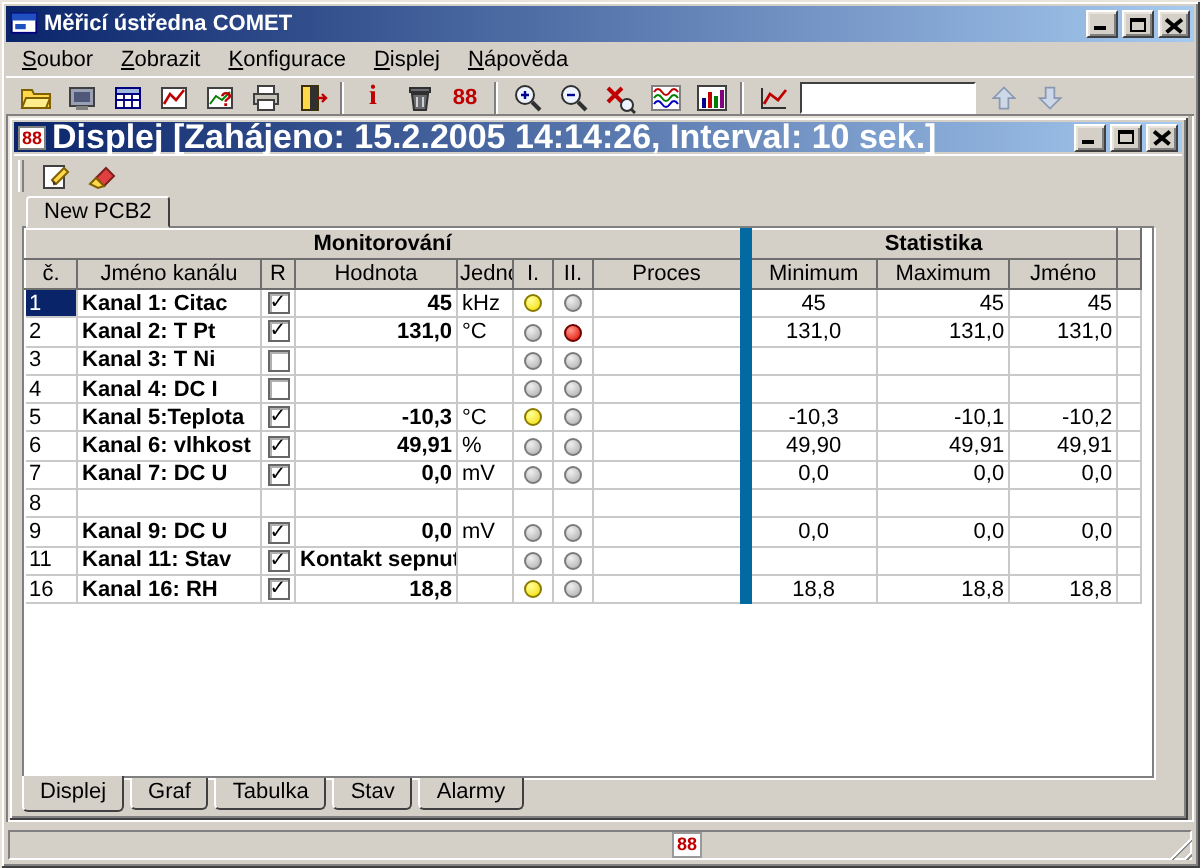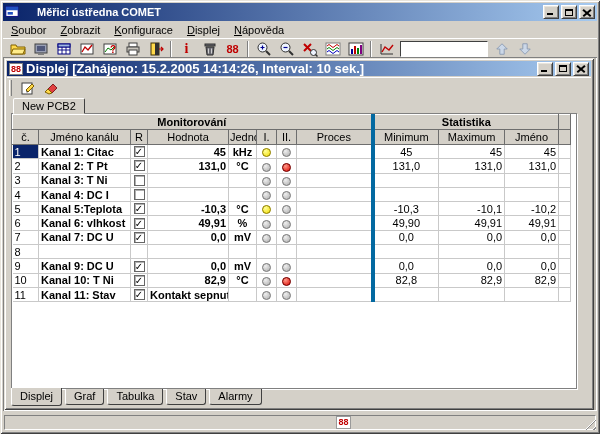--- a/index.html
+++ b/index.html
@@ -1,21 +1,21 @@
 <!DOCTYPE html>
 <html><head>
 <meta charset="utf-8">
 <style>
   html,body{margin:0;padding:0;background:#777;}
   *{box-sizing:border-box;font-family:"Liberation Sans",sans-serif;}
   .window{position:relative;width:600px;height:434px;background:#d4d0c8;overflow:hidden;
     box-shadow: inset 1px 1px 0 #e8e4dc, inset -1px -1px 0 #404040, inset 2px 2px 0 #fff, inset -2px -2px 0 #808080;}
   
   .titlebar{position:absolute;left:3px;top:3px;width:594px;height:18px;
-    background:linear-gradient(90deg,#0a246a,#a6caf0);display:flex;align-items:center;padding:0 2px;gap:18px;}
+    background:linear-gradient(90deg,#0a246a,#a6caf0);display:flex;align-items:center;padding:0 2px;gap:3px;}
   .title-text{flex:1;color:#fff;font-size:11px;font-weight:bold;white-space:nowrap;overflow:hidden;}
   .wbtns{display:flex;gap:2px;align-items:center;}
   .wbtn{width:16px;height:14px;background:#d4d0c8;border:1px solid;border-color:#fff #404040 #404040 #fff;
     box-shadow:inset 1px 1px 0 #e8e4dc, inset -1px -1px 0 #808080;display:flex;align-items:center;justify-content:center;position:relative;}
   .g-min{position:absolute;left:3px;bottom:3px;width:6px;height:2px;background:#000;}
   .g-max{width:8px;height:7px;border:1px solid #000;border-top:2px solid #000;}
   .g-x{position:relative;width:8px;height:7px;}
   .g-x:before,.g-x:after{content:"";position:absolute;left:-1px;top:3px;width:10px;height:1.6px;background:#000;}
   .g-x:before{transform:rotate(40deg);}.g-x:after{transform:rotate(-40deg);}
   
@@ -28,45 +28,45 @@
   .tinput{width:88px;height:16px;border:1px solid;border-color:#404040 #fff #fff #404040;background:#fff;margin:0 2px;font-size:11px;padding:0 2px;}
   .ic-info{color:#c00000;font-weight:bold;font-size:14px;font-family:"Liberation Serif",serif;}
   .ic-88{color:#c00000;font-weight:bold;font-size:11px;letter-spacing:0px;}
   
   .mdi-client{position:absolute;left:3px;top:57px;width:594px;height:354px;background:#b8b4ac;
     box-shadow:inset 1px 1px 0 #808080, inset -1px -1px 0 #fff;}
   .inner{position:absolute;left:1px;top:1px;width:590px;height:352px;background:#d4d0c8;
     box-shadow: inset 1px 1px 0 #e8e4dc, inset -1px -1px 0 #404040, inset 2px 2px 0 #fff, inset -2px -2px 0 #808080;}
   .ititle{position:absolute;left:3px;top:3px;right:3px;height:15px;background:linear-gradient(90deg,#0a246a,#a6caf0);
     display:flex;align-items:center;gap:3px;padding:0 2px;}
-  .ititle .title-text{font-size:13px;}
+  .ititle .title-text{font-size:17px;}
   .ilogo{width:14px;height:12px;background:#fff;border:1px solid #808080;color:#c00000;font-weight:bold;font-size:9px;line-height:10px;text-align:center;}
   .itoolbar{position:absolute;left:3px;top:19px;right:3px;height:20px;display:flex;align-items:center;border-top:1px solid #fff;padding-left:2px;}
   .itoolbar .grip{width:3px;height:16px;border-left:1px solid #fff;border-right:1px solid #808080;margin-right:4px;}
   .toptab{position:absolute;left:9px;top:40px;height:16px;padding:1px 8px 0;font-size:11px;background:#d4d0c8;
     border:1px solid;border-color:#fff #404040 transparent #fff;border-radius:2px 2px 0 0;z-index:3;}
   .panel{position:absolute;left:7px;top:55px;width:566px;height:276px;background:#fff;border:1px solid #808080;
     box-shadow:1px 1px 0 #fff;}
   
   table.grid{border-collapse:collapse;table-layout:fixed;width:558px;font-size:11px;}
   .grid th{background:#d4d0c8;border:1px solid;border-color:#fff #6e6e6e #6e6e6e #fff;font-weight:normal;
     height:15px;padding:0 1px;text-align:center;white-space:nowrap;overflow:hidden;}
   .grid tr.ghead th{font-weight:bold;}
   .grid td{border-right:1px solid #c9c9c9;border-bottom:1px solid #c9c9c9;height:14.3px;padding:0 2px;
     white-space:nowrap;overflow:hidden;background:#fff;}
-  .grid .bL{border-left:4px solid #0369a1;text-align:center;}
+  .grid .bL{border-left:6px solid #0369a1;text-align:center;}
   .c-no{padding-left:3px;}
   .c-no.sel{background:#0a246a;color:#fff;}
   .c-name{padding-left:3px;font-weight:bold;}
   .c-chk{text-align:center;padding:0;}
   .cb{width:11px;height:11px;margin:0 auto;background:#fff;border:1px solid #666;
     box-shadow:inset 1px 1px 0 #b0b0b0;font-size:10px;line-height:10px;text-align:center;color:#000;}
   .c-val{font-weight:bold;text-align:right;padding-right:5px;}
   .c-val.ctr{text-align:center;}
-  .c-unit{font-weight:bold;padding-left:2px;text-align:center;}
+  .c-unit{font-weight:normal;padding-left:2px;}
   .c-light{text-align:center;padding:0;}
   .light{display:inline-block;width:9px;height:9px;border-radius:50%;border:1px solid #7a7a7a;vertical-align:middle;}
   .light.gray{background:radial-gradient(circle at 35% 30%,#efefef,#ababab);}
   .light.yellow{background:radial-gradient(circle at 35% 30%,#ffff9a,#f2dc00);border-color:#8a7a00;}
   .light.red{background:radial-gradient(circle at 35% 30%,#ff9a8a,#dc0800);border-color:#6e0000;}
   .c-stat{text-align:right;padding-right:15px;}
   
   .btabs{position:absolute;left:7px;top:331px;display:flex;align-items:flex-start;z-index:2;}
   .btab{background:#d4d0c8;border:1px solid;border-color:#b8b4ac #404040 #404040 #fff;border-top:none;
     border-radius:0 0 3px 3px;padding:1px 8px 2px;font-size:11px;margin-right:3px;height:16px;}
@@ -447,49 +447,49 @@
                 <td class="c-unit">mV</td>
                 <td class="c-light"><span class="light gray"></span></td>
                 <td class="c-light"><span class="light gray"></span></td>
                 <td class="c-proc"></td>
                 <td class="c-stat bL">0,0</td>
                 <td class="c-stat">0,0</td>
                 <td class="c-stat">0,0</td>
                 <td class="c-sp"></td>
               </tr>
               <tr>
-                <td class="c-no">10</td>
-                <td class="c-name">Kanal 10: T  Ni</td>
-                <td class="c-chk">
-                  <div class="cb">✓</div>
-                </td>
-                <td class="c-val">82,9</td>
-                <td class="c-unit">°C</td>
-                <td class="c-light"><span class="light gray"></span></td>
-                <td class="c-light"><span class="light red"></span></td>
-                <td class="c-proc"></td>
-                <td class="c-stat bL">82,8</td>
-                <td class="c-stat">82,9</td>
-                <td class="c-stat">82,9</td>
-                <td class="c-sp"></td>
-              </tr>
-              <tr>
                 <td class="c-no">11</td>
                 <td class="c-name">Kanal 11: Stav</td>
                 <td class="c-chk">
                   <div class="cb">✓</div>
                 </td>
                 <td class="c-val ctr">Kontakt sepnut</td>
                 <td class="c-unit"></td>
                 <td class="c-light"><span class="light gray"></span></td>
                 <td class="c-light"><span class="light gray"></span></td>
                 <td class="c-proc"></td>
                 <td class="c-stat bL"></td>
                 <td class="c-stat"></td>
                 <td class="c-stat"></td>
+                <td class="c-sp"></td>
+              </tr>
+              <tr>
+                <td class="c-no">16</td>
+                <td class="c-name">Kanal 16: RH</td>
+                <td class="c-chk">
+                  <div class="cb">✓</div>
+                </td>
+                <td class="c-val">18,8</td>
+                <td class="c-unit"></td>
+                <td class="c-light"><span class="light yellow"></span></td>
+                <td class="c-light"><span class="light gray"></span></td>
+                <td class="c-proc"></td>
+                <td class="c-stat bL">18,8</td>
+                <td class="c-stat">18,8</td>
+                <td class="c-stat">18,8</td>
                 <td class="c-sp"></td>
               </tr>
             </tbody>
         </table>
       </div>
 
       <div class="btabs">
           <div class="btab active">Displej</div>
           <div class="btab">Graf</div>
           <div class="btab">Tabulka</div>

